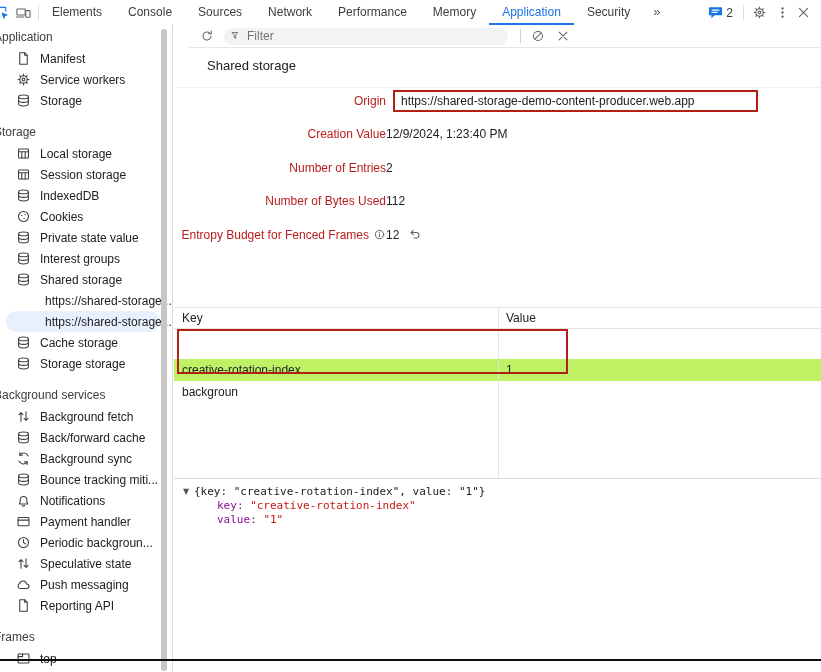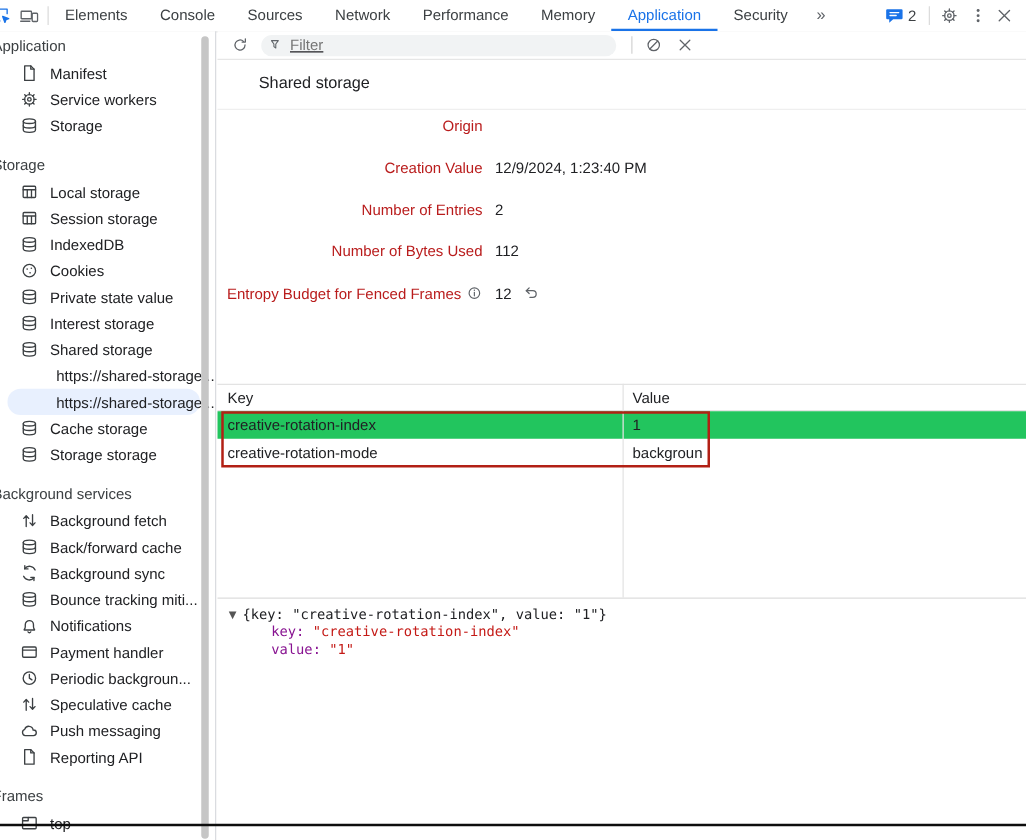--- a/index.html
+++ b/index.html
@@ -32,22 +32,22 @@
   .section{margin-bottom:11px;}
   .section-header{height:21px;line-height:21px;color:#3c4043;margin-left:-6px;white-space:nowrap;}
   .sb-item{height:21px;display:flex;align-items:center;padding-left:16px;white-space:nowrap;color:#202124;}
   .sb-item .icon{width:15px;height:15px;margin-right:9px;color:#3c4043;flex:none;display:inline-flex;}
   .sb-item .icon svg{width:15px;height:15px;}
   .sb-item.child{padding-left:39px;margin:0 12px 0 6px;border-radius:12px;}
   .sb-item.child.selected{background:#e8f0fe;}
 
   
   .main{position:absolute;left:174px;top:25px;right:0;bottom:0;background:#fff;}
-  .toolbar{position:absolute;top:0;left:0;right:0;height:22px;display:flex;align-items:center;
-    border-bottom:1px solid #e6e6e6;text-decoration:underline;}
+  .toolbar{position:absolute;top:0;left:15px;right:0;height:22px;display:flex;align-items:center;
+    border-bottom:1px solid #e6e6e6;}
   .tb-icon{width:16px;height:16px;color:#5f6368;display:inline-flex;align-items:center;justify-content:center;flex:none;}
   .tb-icon svg{width:14px;height:14px;}
   .tb-refresh{margin-left:10px;}
   .filter-pill{margin-left:9px;width:284px;height:17px;border-radius:9px;background:#f1f3f4;
     display:flex;align-items:center;padding:0 6px;box-sizing:border-box;}
   .filter-pill .funnel{width:12px;height:12px;color:#5f6368;display:inline-flex;flex:none;}
   .filter-pill .funnel svg{width:12px;height:12px;}
   .filter-pill input{border:none;background:transparent;outline:none;width:100%;margin-left:5px;padding:0;
     font-family:"Liberation Sans",sans-serif;font-size:12px;color:#3c4043;}
   .tb-divider{width:1px;height:14px;background:#d4d4d4;margin-left:12px;flex:none;}
@@ -56,33 +56,33 @@
 
   .page-title{position:absolute;left:33px;top:33px;font-size:13px;font-weight:500;color:#202124;}
   .section-rule{position:absolute;top:62px;left:0;right:0;height:1px;background:#efefef;}
 
   .fields{position:absolute;top:59px;left:0;right:0;}
   .field-row{height:33.5px;display:flex;align-items:center;}
   .field-label{width:212px;text-align:right;color:#b91c1c;flex:none;display:flex;
     justify-content:flex-end;align-items:center;}
   .field-label .info{width:13px;height:13px;margin-left:4px;color:#5f6368;display:inline-flex;}
   .field-label .info svg{width:13px;height:13px;}
-  .field-value{margin-left:10px;color:#202124;display:flex;align-items:center;}
+  .field-value{color:#202124;display:flex;align-items:center;}
   .field-value.boxed{margin-left:7px;border:2px solid #b22015;width:365px;height:22px;
     box-sizing:border-box;padding:0 6px;white-space:nowrap;overflow:hidden;}
   .reset-icon{width:14px;height:14px;margin-left:9px;color:#5f6368;display:inline-flex;}
   .reset-icon svg{width:14px;height:14px;}
 
   .dtable{position:absolute;top:282px;left:0;right:0;height:171px;}
   .thead{height:22px;display:flex;align-items:center;border-top:1px solid #e3e3e3;
     border-bottom:1px solid #e3e3e3;box-sizing:border-box;background:#fff;color:#202124;}
   .cell-key{width:324px;padding-left:8px;box-sizing:border-box;flex:none;white-space:nowrap;overflow:hidden;}
   .cell-val{flex:1;padding-left:8px;white-space:nowrap;overflow:hidden;}
   .trow{height:22px;display:flex;align-items:center;}
-  .trow.striped{background:#22c55e;}
+  .trow.striped{background:#bef264;margin-top:30px;}
   .col-divider{position:absolute;left:324px;top:0;width:1px;height:171px;background:#e3e3e3;}
   .redbox-rows{position:absolute;left:3px;top:22px;width:391px;height:45px;border:2px solid #b22015;
     box-sizing:border-box;pointer-events:none;}
 
   .preview{position:absolute;top:453px;left:0;right:0;border-top:1px solid #ddd;
     padding:6px 0 0 9px;font-family:"DejaVu Sans Mono",monospace;font-size:11px;line-height:14px;color:#202124;}
   .pline{display:flex;align-items:center;}
   .tri{font-size:8px;color:#555;width:11px;flex:none;font-family:"DejaVu Sans",sans-serif;}
   .props{padding-left:34px;}
   .prop-name{color:#881391;}
@@ -237,21 +237,21 @@
             <span>Private state value</span>
           </div>
           <div class="sb-item">
             <span class="icon">
               <svg viewBox="0 0 16 16" fill="none" stroke="currentColor" stroke-width="1.15" stroke-linecap="round" stroke-linejoin="round">
                 <ellipse cx="8" cy="4.2" rx="5.2" ry="2"></ellipse>
                 <path d="M2.8 4.2v7.6c0 1.1 2.3 2 5.2 2s5.2-.9 5.2-2V4.2"></path>
                 <path d="M2.8 8c0 1.1 2.3 2 5.2 2s5.2-.9 5.2-2"></path>
               </svg>
             </span>
-            <span>Interest storage</span>
+            <span>Interest groups</span>
           </div>
           <div class="sb-item">
             <span class="icon">
               <svg viewBox="0 0 16 16" fill="none" stroke="currentColor" stroke-width="1.15" stroke-linecap="round" stroke-linejoin="round">
                 <ellipse cx="8" cy="4.2" rx="5.2" ry="2"></ellipse>
                 <path d="M2.8 4.2v7.6c0 1.1 2.3 2 5.2 2s5.2-.9 5.2-2V4.2"></path>
                 <path d="M2.8 8c0 1.1 2.3 2 5.2 2s5.2-.9 5.2-2"></path>
               </svg>
             </span>
             <span>Shared storage</span>
@@ -352,21 +352,21 @@
             </span>
             <span>Periodic backgroun...</span>
           </div>
           <div class="sb-item">
             <span class="icon">
               <svg viewBox="0 0 16 16" fill="none" stroke="currentColor" stroke-width="1.15" stroke-linecap="round" stroke-linejoin="round">
                 <path d="M5.3 13V4M3.2 6.1l2.1-2.2 2.1 2.2"></path>
                 <path d="M10.7 3v9M12.8 9.9l-2.1 2.2-2.1-2.2"></path>
               </svg>
             </span>
-            <span>Speculative cache</span>
+            <span>Speculative state</span>
           </div>
           <div class="sb-item">
             <span class="icon">
               <svg viewBox="0 0 16 16" fill="none" stroke="currentColor" stroke-width="1.15" stroke-linecap="round" stroke-linejoin="round">
                 <path d="M4.5 12.3h7a2.4 2.4 0 0 0 0-4.8h-.3a3.7 3.7 0 0 0-7.2-.6 2.8 2.8 0 0 0 .5 5.4z"></path>
               </svg>
             </span>
             <span>Push messaging</span>
           </div>
           <div class="sb-item">
@@ -426,20 +426,23 @@
     </div>
 
     <div class="page-title">Shared storage</div>
     <div class="section-rule"></div>
 
     <div class="fields" id="fields">
         <div class="field-row">
           <div class="field-label">
             <span>Origin</span>
           </div>
+          <div class="field-value boxed">
+            <span>https://shared-storage-demo-content-producer.web.app</span>
+          </div>
         </div>
         <div class="field-row">
           <div class="field-label">
             <span>Creation Value</span>
           </div>
           <div class="field-value">
             <span>12/9/2024, 1:23:40 PM</span>
           </div>
         </div>
         <div class="field-row">
@@ -484,21 +487,20 @@
     <div class="dtable" id="dtable">
         <div class="thead">
           <div class="cell-key">Key</div>
           <div class="cell-val">Value</div>
         </div>
       <div class="trow striped">
           <div class="cell-key">creative-rotation-index</div>
           <div class="cell-val">1</div>
         </div>
         <div class="trow">
-          <div class="cell-key">creative-rotation-mode</div>
           <div class="cell-val">backgroun</div>
         </div>
         <div class="col-divider"></div>
       <div class="redbox-rows"></div>
     </div>
 
     <div class="preview">
       <div class="pline">
         <span class="tri">▼</span>
         <span>{key: "creative-rotation-index", value: "1"}</span>

